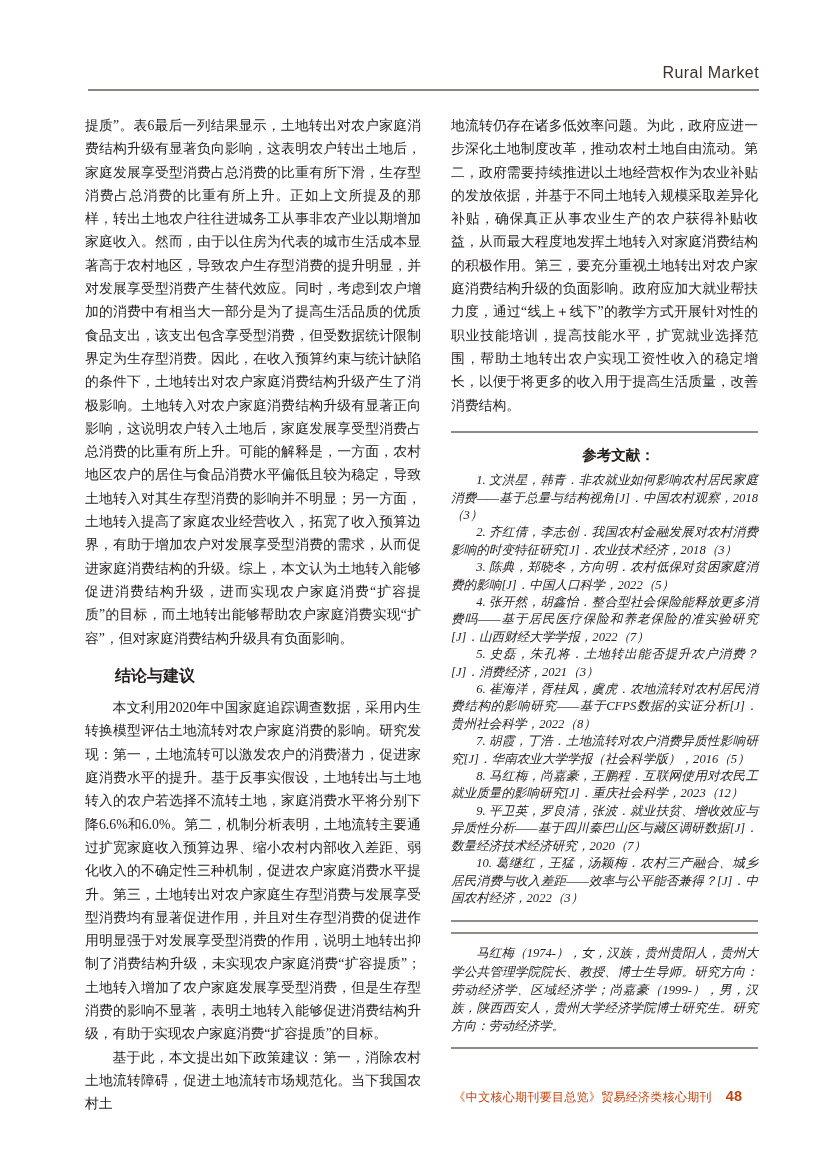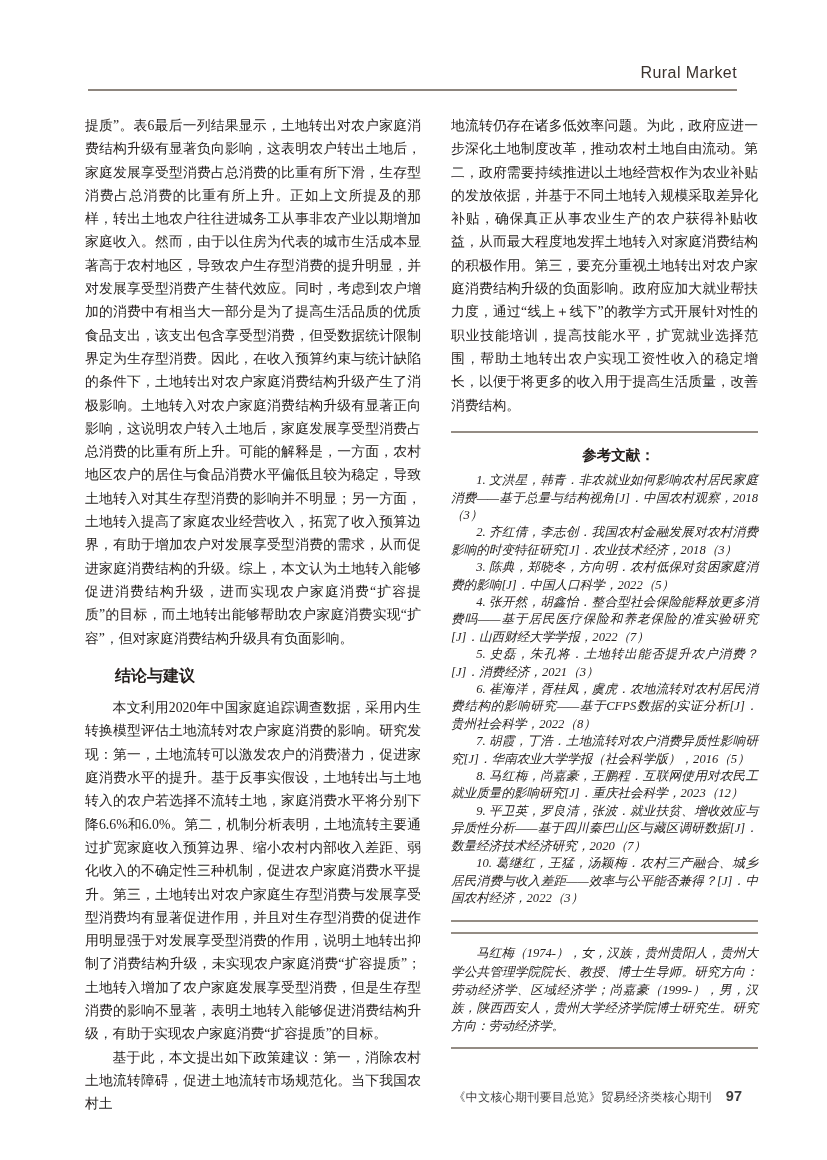--- a/index.html
+++ b/index.html
@@ -7,21 +7,21 @@
     width: 827px; height: 1160px;
     background: #ffffff;
     color: #262220;
     font-family: "Liberation Serif", "DejaVu Serif", serif;
     position: relative;
     overflow: hidden;
   }
   .page { position: absolute; inset: 0; }
 
   
-  .header { position: absolute; top: 0; left: 88px; right: 90px; height: 92px; }
+  .header { position: absolute; top: 0; left: 88px; right: 68px; height: 92px; }
   .journal-name {
     position: absolute; top: 64px; right: 0;
     font-family: "Liberation Sans", "DejaVu Sans", sans-serif;
     font-size: 16px; letter-spacing: 0.4px; color: #3a322e;
   }
   .header-rule {
     position: absolute; top: 89px; left: 0; right: 0; height: 0;
     border-top: 2px solid #8d857d;
   }
 
@@ -66,21 +66,21 @@
     margin: 4px 0 0 0;
     font-size: 12.6px; line-height: 18.2px;
     font-style: italic; text-indent: 2em; text-align: justify;
   }
 
   
   .footer {
     position: absolute; top: 1088px; right: 85px;
     display: flex; align-items: baseline; gap: 14px;
     font-family: "Liberation Sans", "DejaVu Sans", sans-serif;
-    color: #404040;
+    color: #c2410c;
   }
   .footer-note  { font-size: 12px; letter-spacing: 0.3px; }
   .page-number  { font-size: 14.5px; font-weight: bold; }
 </style>
 </head>
 <body>
 
 <div class="page">
 
   <div class="header">
@@ -118,16 +118,16 @@
 
       <div class="box author-box">
         <p class="author-bio">马红梅（1974-），女，汉族，贵州贵阳人，贵州大学公共管理学院院长、教授、博士生导师。研究方向：劳动经济学、区域经济学；尚嘉豪（1999-），男，汉族，陕西西安人，贵州大学经济学院博士研究生。研究方向：劳动经济学。</p>
       </div>
     </div>
 
   </div>
 
   <div class="footer">
     <span class="footer-note">《中文核心期刊要目总览》贸易经济类核心期刊</span>
-    <span class="page-number">97</span>
+    <span class="page-number">48</span>
   </div>
 
 </div>
 
 </body></html>

